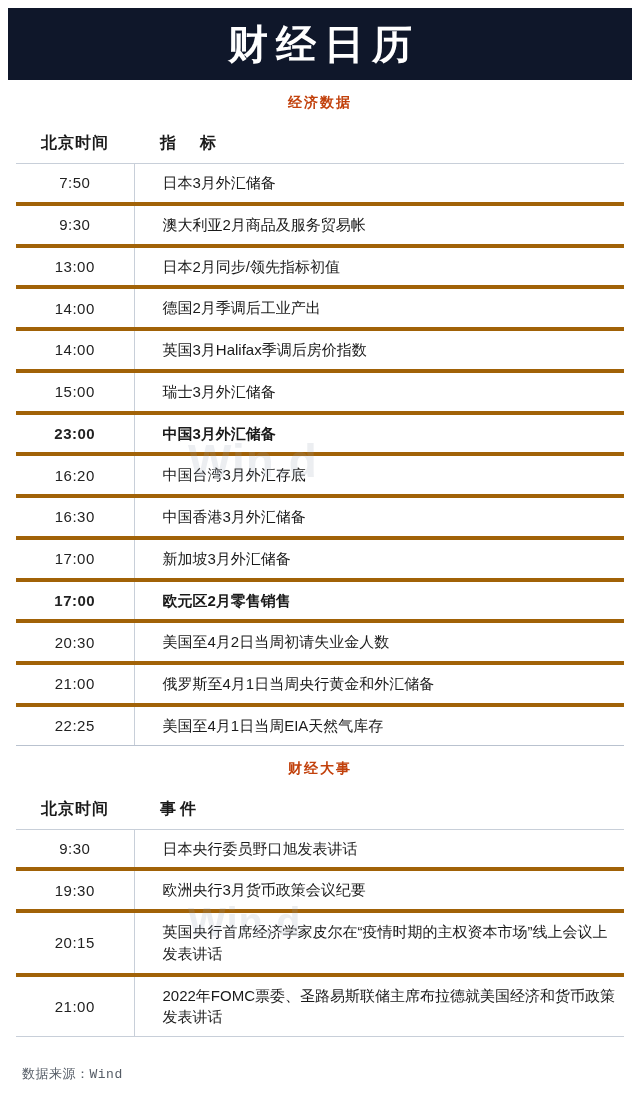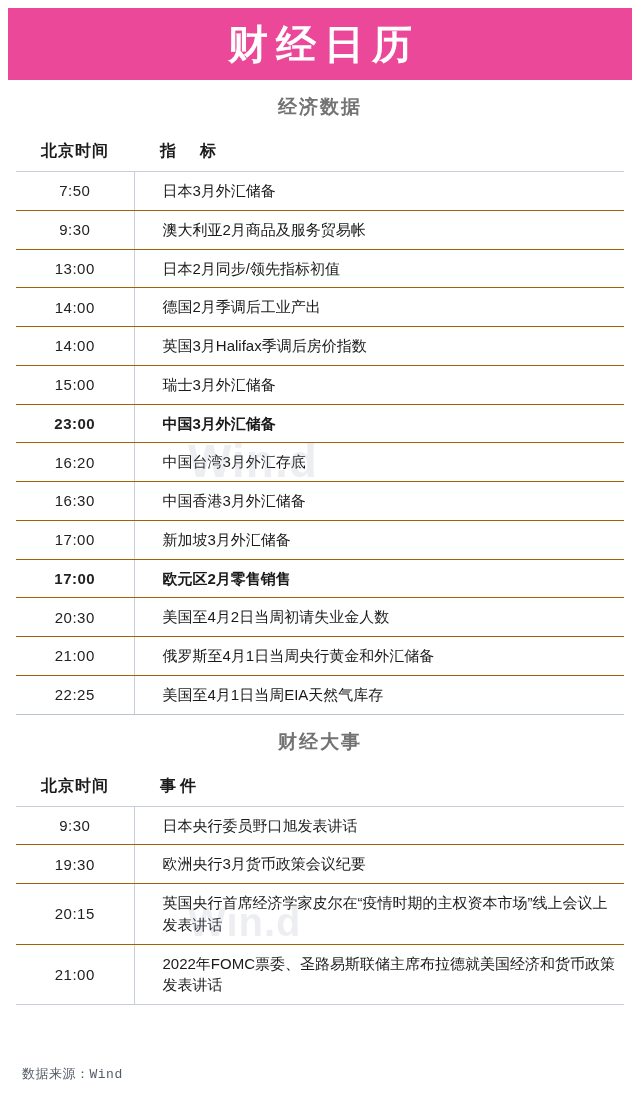--- a/index.html
+++ b/index.html
@@ -19,39 +19,39 @@
     height: 1099px;
     background: #ffffff;
     box-sizing: border-box;
     padding: 8px 0 0 0;
   }
   
   .banner {
     position: relative;
     margin: 0 8px;
     height: 72px;
-    background: #ec4899;
+    background: #0f172a;
     display: flex;
     align-items: center;
     justify-content: center;
   }
   .banner-title {
     color: #ffffff;
     font-size: 40px;
     font-weight: bold;
     letter-spacing: 8px;
     font-family: "Liberation Serif", serif;
     text-indent: 8px;
   }
   
   .section-head {
     text-align: center;
-    font-size: 19px;
-    font-weight: bold;
-    color: #737373;
+    font-size: 14px;
+    font-weight: bold;
+    color: #c2410c;
     padding: 14px 0 12px 0;
     letter-spacing: 2px;
   }
   
   table.cal {
     width: 608px;
     margin: 0 16px;
     border-collapse: collapse;
     table-layout: fixed;
   }
@@ -69,21 +69,21 @@
   }
   table.cal th.left {
     text-align: left;
     padding-left: 26px;
     letter-spacing: 4px;
   }
   table.cal td {
     font-size: 15px;
     color: #1a1a1a;
     padding: 8px 0;
-    border-bottom: 1px solid #a16207;
+    border-bottom: 4px solid #a16207;
     vertical-align: middle;
   }
   table.cal td.time {
     text-align: center;
     border-right: 1px solid #c8cfd9;
     color: #222;
     letter-spacing: 0.5px;
   }
   table.cal td.item {
     padding-left: 28px;

